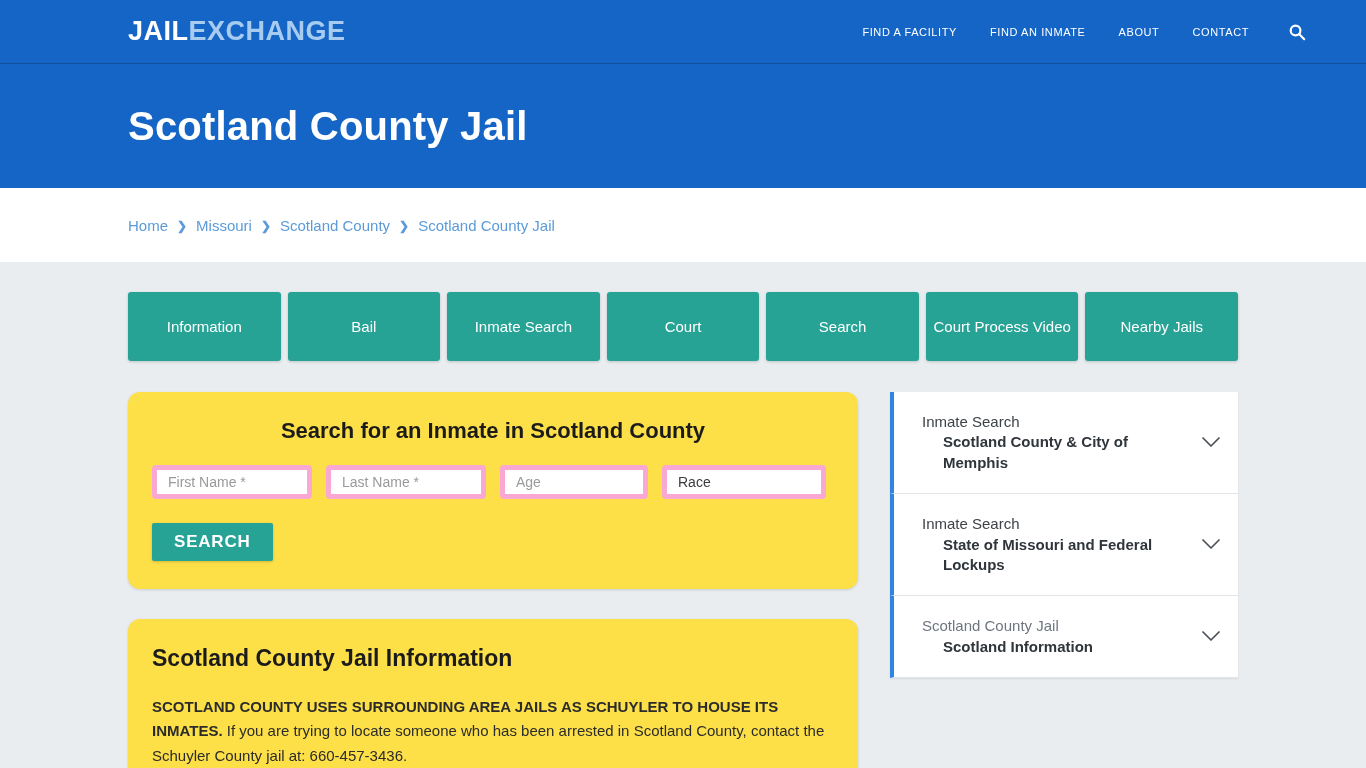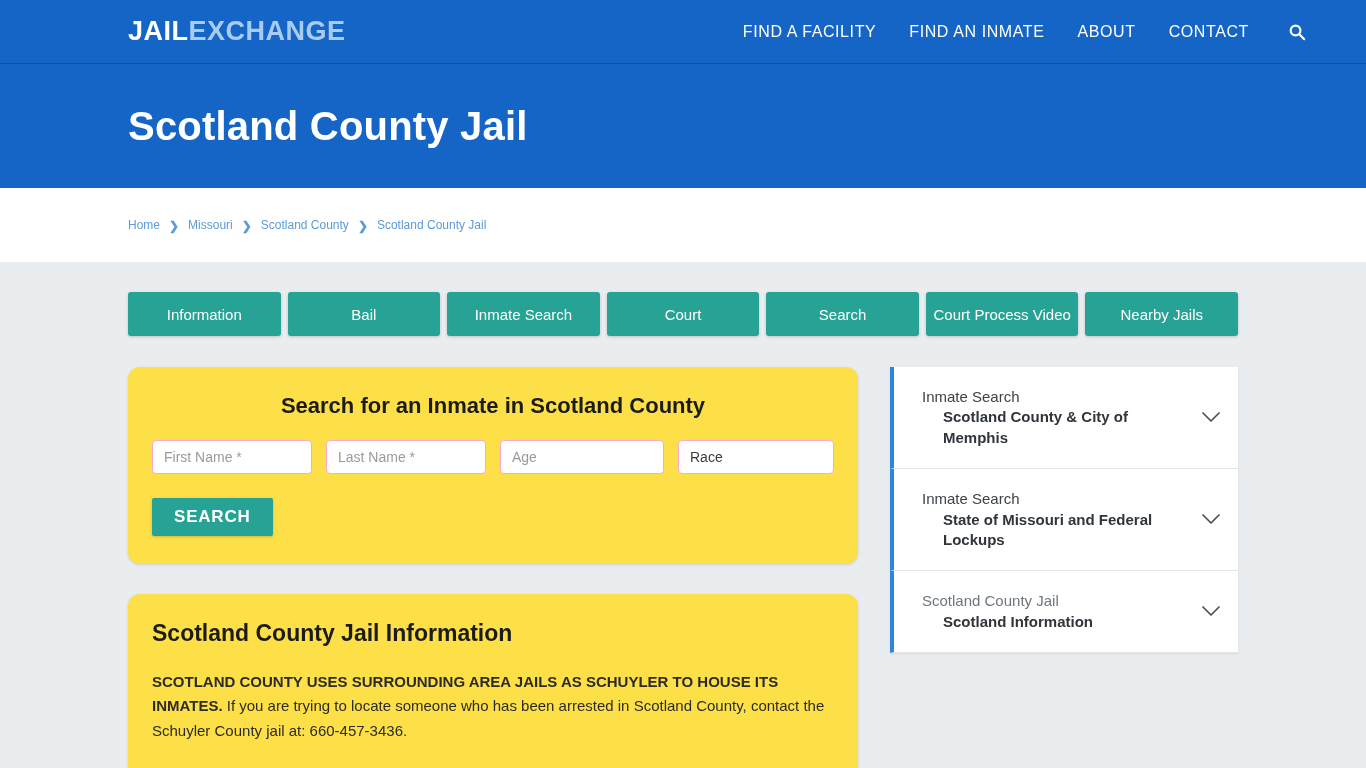--- a/index.html
+++ b/index.html
@@ -32,21 +32,21 @@
   .logo .exchange { color: #a8ccf0; }
 
   .nav {
     margin-left: auto;
     display: flex;
     align-items: center;
     gap: 33px;
   }
   .nav a {
     color: #ffffff;
-    font-size: 16px;
+    font-size: 11px;
     letter-spacing: 0.6px;
     text-decoration: none;
     white-space: nowrap;
     font-weight: 400;
   }
   .search-btn {
     display: inline-flex;
     align-items: center;
     justify-content: center;
     width: 20px;
@@ -73,21 +73,21 @@
   .crumbband {
     height: 74px;
     background: #ffffff;
     display: flex;
     align-items: center;
     padding: 0 128px;
   }
   .crumbs { display: flex; align-items: center; gap: 9px; }
   .crumbs a {
     color: #5b9bd9;
-    font-size: 12px;
+    font-size: 15px;
     text-decoration: none;
     white-space: nowrap;
   }
   .crumbs .sep {
     color: #5b9bd9;
     font-size: 12px;
     font-weight: bold;
     line-height: 1;
     display: inline-block;
     transform: translateY(1px);
@@ -101,21 +101,21 @@
   }
 
   
   .tabs {
     display: flex;
     gap: 7px;
     margin-bottom: 31px;
   }
   .tab {
     flex: 1 1 0;
-    height: 44px;
+    height: 69px;
     background: #27a396;
     color: #ffffff;
     font-size: 15px;
     display: flex;
     align-items: center;
     justify-content: center;
     border-radius: 3px;
     box-shadow: 0 1px 3px rgba(0,0,0,0.18);
     cursor: pointer;
     white-space: nowrap;
@@ -137,33 +137,33 @@
   .searchcard h2 {
     text-align: center;
     font-size: 22px;
     font-weight: bold;
     color: #1b1b1b;
     margin-bottom: 21px;
   }
   .fields { display: flex; gap: 14px; }
   .fields input, .fields select {
     height: 34px;
-    border: 1px solid #f9a8d4;
+    border: 5px solid #f9a8d4;
     border-radius: 4px;
     padding: 0 11px;
     font-size: 14px;
     font-family: "Liberation Sans", sans-serif;
     color: #3c3c3c;
     background: #ffffff;
     outline: none;
   }
   .fields input::placeholder { color: #9a9a9a; }
   .f-first { width: 160px; }
   .f-last  { width: 160px; }
-  .f-age   { width: 164px; }
+  .f-age   { width: 148px; }
   .f-race  {
     width: 164px;
     color: #4a4a4a;
     appearance: none;
     -webkit-appearance: none;
     background-image:
       linear-gradient(45deg, transparent 50%, #555 50%),
       linear-gradient(135deg, #555 50%, transparent 50%);
     background-position: calc(100% - 19px) 15px, calc(100% - 14px) 15px;
     background-size: 5px 5px, 5px 5px;

